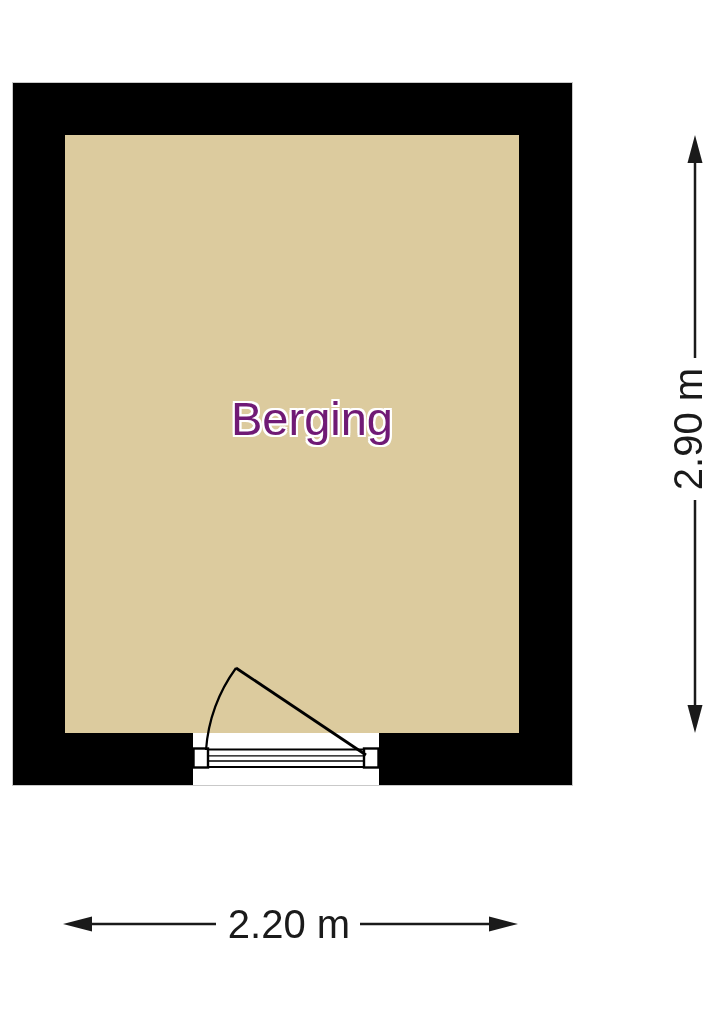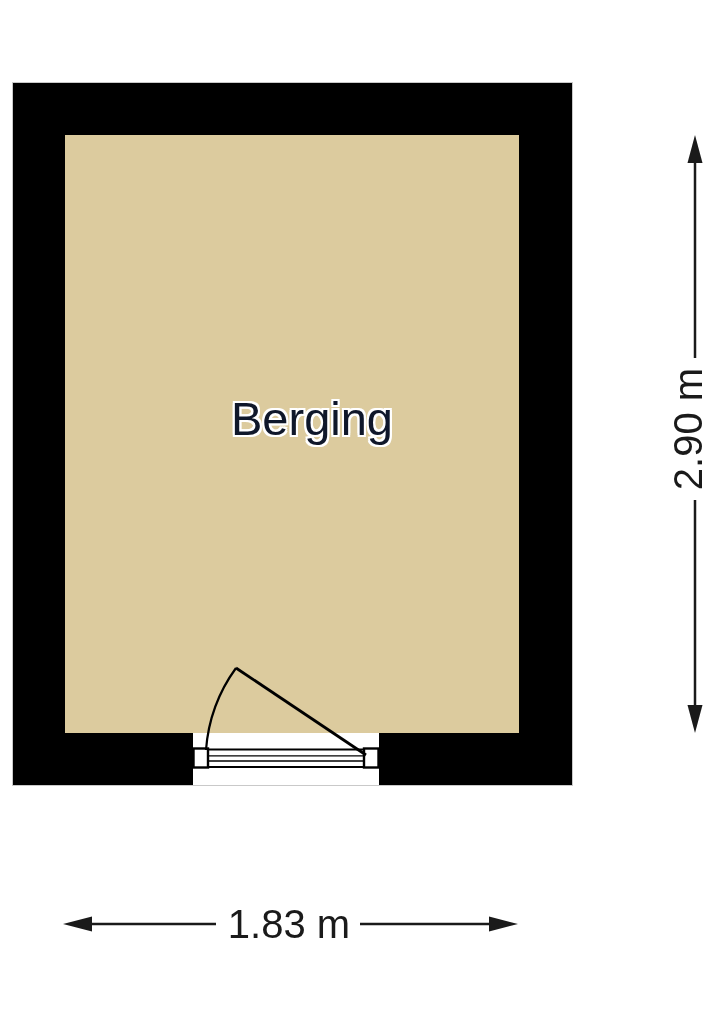--- a/index.html
+++ b/index.html
@@ -50,21 +50,21 @@
   }
   .room-label {
     position: absolute;
     left: 162px;
     top: 387px;
     width: 300px;
     height: 64px;
     line-height: 64px;
     text-align: center;
     font-size: 47px;
-    color: #0f172a;
+    color: #701a75;
     white-space: nowrap;
     text-shadow:
       -2px -2px 0 #fff,  2px -2px 0 #fff,
       -2px  2px 0 #fff,  2px  2px 0 #fff,
       -2px  0   0 #fff,  2px  0   0 #fff,
        0   -2px 0 #fff,  0    2px 0 #fff;
   }
   .dim-label {
     position: absolute;
     font-size: 40px;
@@ -122,15 +122,15 @@
       <line x1="360" y1="924" x2="491" y2="924" stroke="#1a1a1a" stroke-width="2.5"></line>
       <polygon points="63,924 92,916.5 92,931.5" fill="#1a1a1a"></polygon>
       <polygon points="518,924 489,916.5 489,931.5" fill="#1a1a1a"></polygon>
     </g>
   </svg>
 
   <div class="room-label">Berging</div>
 
   <div class="dim-label dim-label-height">2.90 m</div>
 
-  <div class="dim-label dim-label-width">1.83 m</div>
+  <div class="dim-label dim-label-width">2.20 m</div>
 
 </div>
 
 </body></html>

